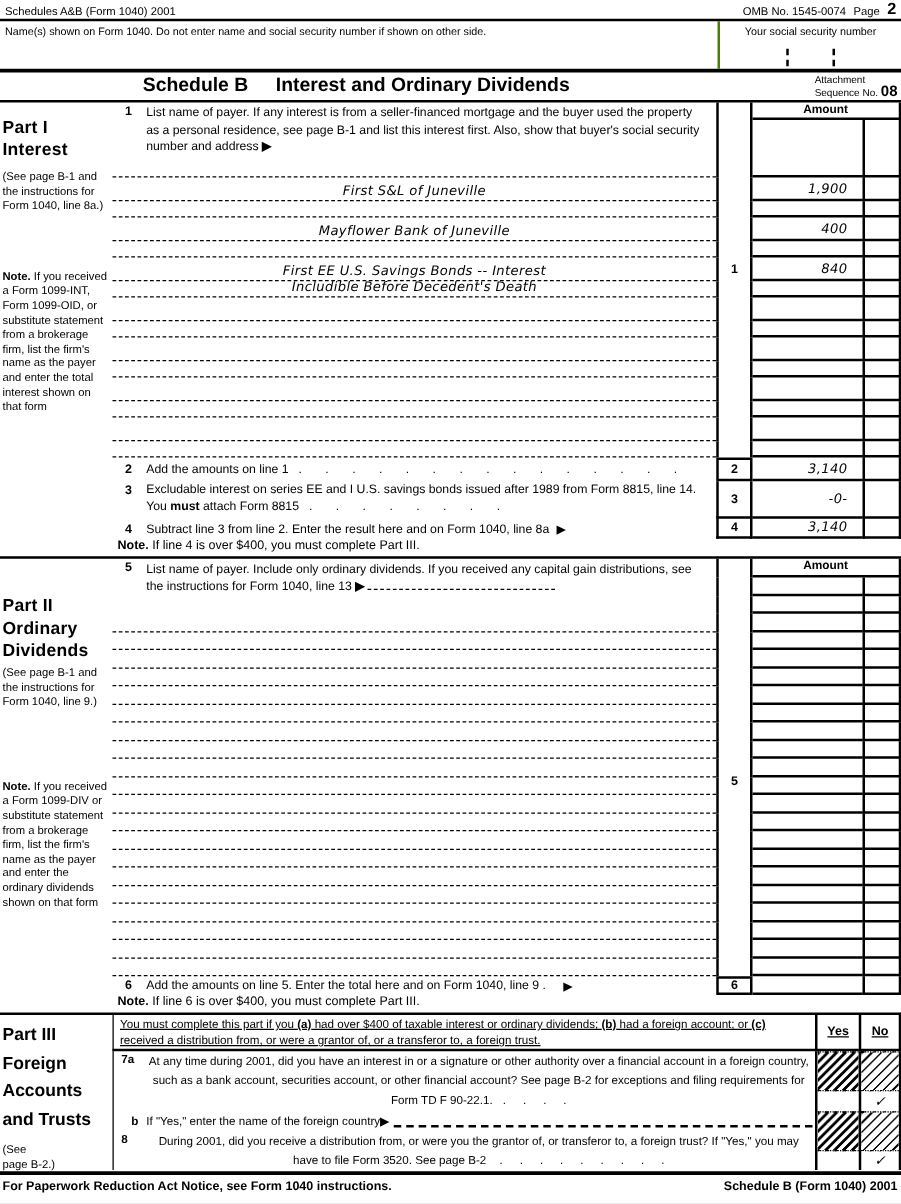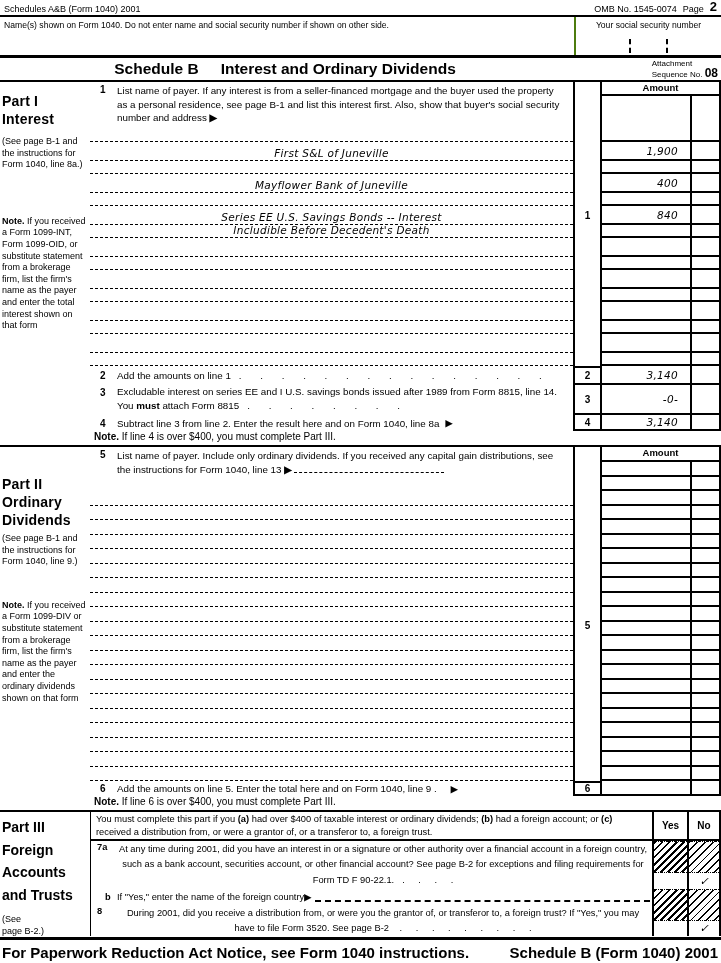--- a/index.html
+++ b/index.html
@@ -65,21 +65,21 @@
   .lrow { display:flex; align-items:center; font-size:9.8px; }
   .l3row { display:flex; align-items:flex-start; }
   .dots { word-spacing:11px; margin-left:8px; }
   .dots2 { word-spacing:16px; margin-left:8px; }
   .arrow { font-size:9px; margin-left:6px; }
   .noterow { height:14px; font-size:10px; padding-left:4px; }
   .p2div { border-top:2.5px solid #000; }
   
   .part3 { border-top:2.5px solid #000; border-bottom:3px solid #000; }
   .p3content { width:631px; }
-  .introw { display:flex; height:29px; }
+  .introw { display:flex; height:29px;text-decoration:underline; }
   .qintro { width:562px; border-left:1.5px solid #000; border-bottom:2px solid #000;
             font-size:9.3px; line-height:13px; padding:1px 3px 0 5px; }
   .ynhead { border-left:2px solid #000; border-bottom:2px solid #000; font-weight:bold;
             font-size:10px; display:flex; align-items:center; justify-content:center; }
   .yeshead { width:35px; } .nohead { width:34px; border-right:2px solid #000; }
   .qarea { display:flex; height:95px; }
   .qcol { width:562px; border-left:1.5px solid #000; font-size:9.3px; }
   .q7a { height:48px; display:flex; padding-top:1px; }
   .qnum { width:20px; margin-left:6px; font-weight:bold; flex:none; }
   .qtext { line-height:15.3px; padding-right:3px;text-align:center; }
@@ -89,25 +89,25 @@
   .yescol { width:35px; border-left:2px solid #000; }
   .nocol { width:34px; border-left:2px solid #000; border-right:2px solid #000; }
   .hatchY { height:32px; border-top:1px dotted #000; border-bottom:1px dotted #000;
             background:repeating-linear-gradient(135deg,#000 0,#000 2px,#fff 2px,#fff 5px); }
   .hatchN { height:32px; border-top:1px dotted #000; border-bottom:1px dotted #000;
             background:repeating-linear-gradient(135deg,#000 0,#000 1.2px,#fff 1.2px,#fff 5.5px); }
   .ansc { height:16px; display:flex; align-items:center; justify-content:center;
           font-size:11px; font-style:italic; }
   .ansl { height:15px; }
   
-  .footer { display:flex; justify-content:space-between; font-weight:bold; font-size:15px;
+  .footer { display:flex; justify-content:space-between; font-weight:bold; font-size:10px;
             padding:4px 3px 0 2px; }
   
   .mt8{margin-top:8px;} .mt10{margin-top:10px;} .mt28{margin-top:28px;} .mt45{margin-top:45px;}
-  .mt50{margin-top:32px;} .mt4{margin-top:4px;}
+  .mt50{margin-top:56px;} .mt4{margin-top:4px;}
   .ch5 { position:absolute; left:2px; top:173px; width:25px; text-align:center;
          font-weight:bold; font-size:10px; }
 </style>
 </head>
 <body>
 
 <div class="page">
 
   <div class="tophdr">
     <span>Schedules A&amp;B (Form 1040) 2001</span>
@@ -152,21 +152,21 @@
       </div>
       <div class="frow h19">
           <span class="hw">First S&amp;L of Juneville</span>
         </div>
       <div class="frow h13"></div>
       <div class="frow h19">
           <span class="hw">Mayflower Bank of Juneville</span>
         </div>
       <div class="frow h13"></div>
       <div class="frow h19">
-          <span class="hw">Series EE U.S. Savings Bonds -- Interest</span>
+          <span class="hw">First EE U.S. Savings Bonds -- Interest</span>
         </div>
       <div class="frow h13">
           <span class="hw">Includible Before Decedent's Death</span>
         </div>
       <div class="frow h19"></div>
       <div class="frow h13"></div>
       <div class="frow h19"></div>
       <div class="frow h13"></div>
       <div class="frow h19"></div>
       <div class="frow h13"></div>

